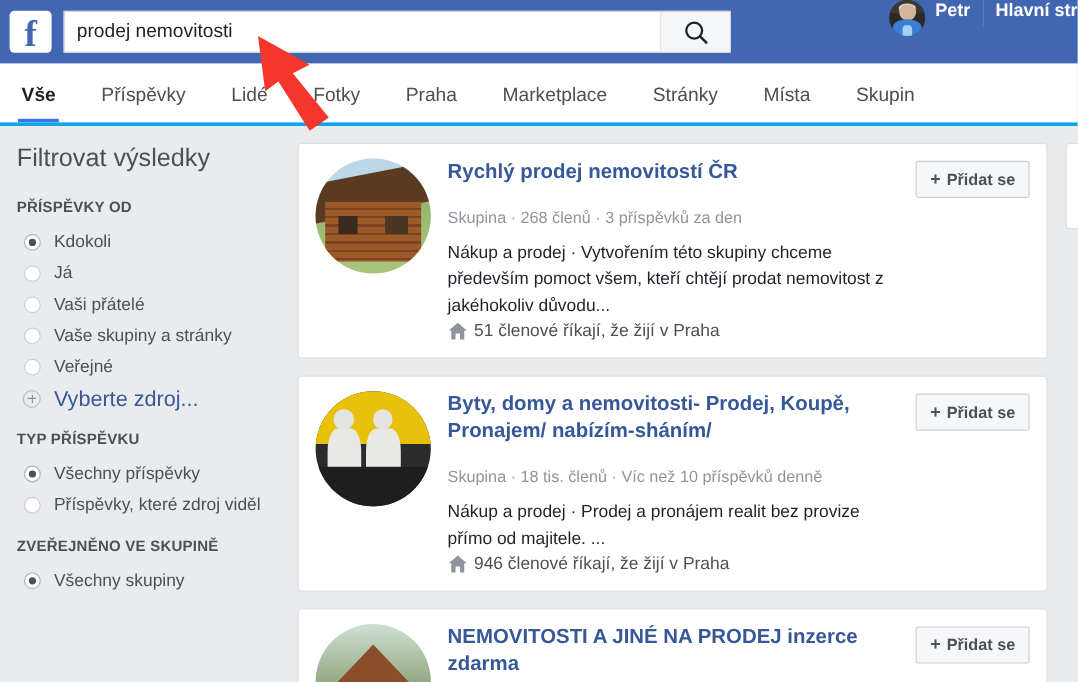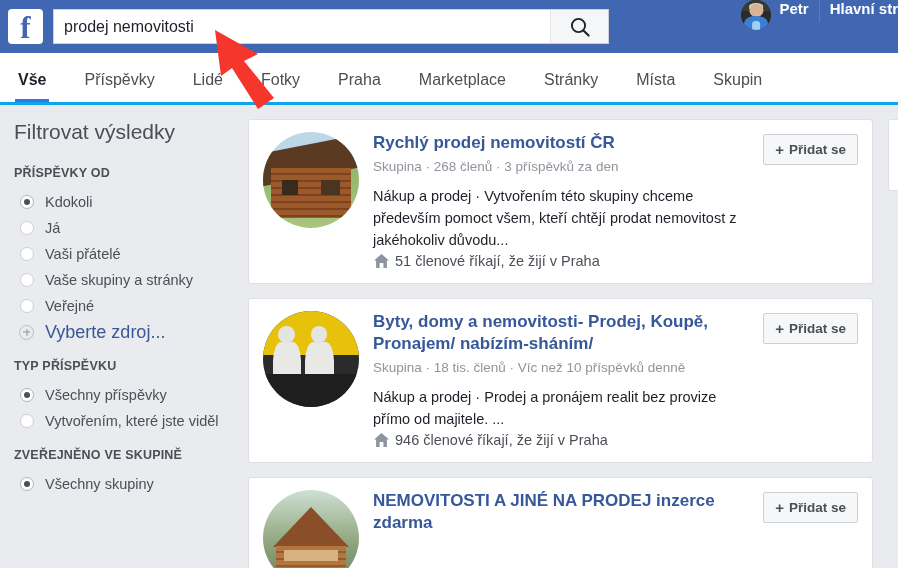--- a/index.html
+++ b/index.html
@@ -319,21 +319,21 @@
   .card-title {
     font-size: 17px;
     font-weight: bold;
     color: #365899;
     line-height: 22px;
     cursor: pointer;
   }
   .card-meta {
     font-size: 13.5px;
     color: #90949c;
-    margin-top: 5px;
+    margin-top: 20px;
   }
   .card-desc {
     font-size: 14.5px;
     color: #1d2129;
     line-height: 22px;
     margin-top: 11px;
   }
   .card-loc {
     font-size: 14.5px;
     color: #4b4f56;
@@ -451,21 +451,21 @@
   </div>
 
   <div class="sb-group">
     <div class="sb-group-title">TYP PŘÍSPĚVKU</div>
     <div class="sb-opt">
       <span class="radio checked"></span>
       <span class="sb-opt-label">Všechny příspěvky</span>
     </div>
     <div class="sb-opt">
       <span class="radio"></span>
-      <span class="sb-opt-label">Vytvořením, které jste viděl</span>
+      <span class="sb-opt-label">Příspěvky, které zdroj viděl</span>
     </div>
   </div>
 
   <div class="sb-group">
     <div class="sb-group-title">ZVEŘEJNĚNO VE SKUPINĚ</div>
     <div class="sb-opt">
       <span class="radio checked"></span>
       <span class="sb-opt-label">Všechny skupiny</span>
     </div>
   </div>

